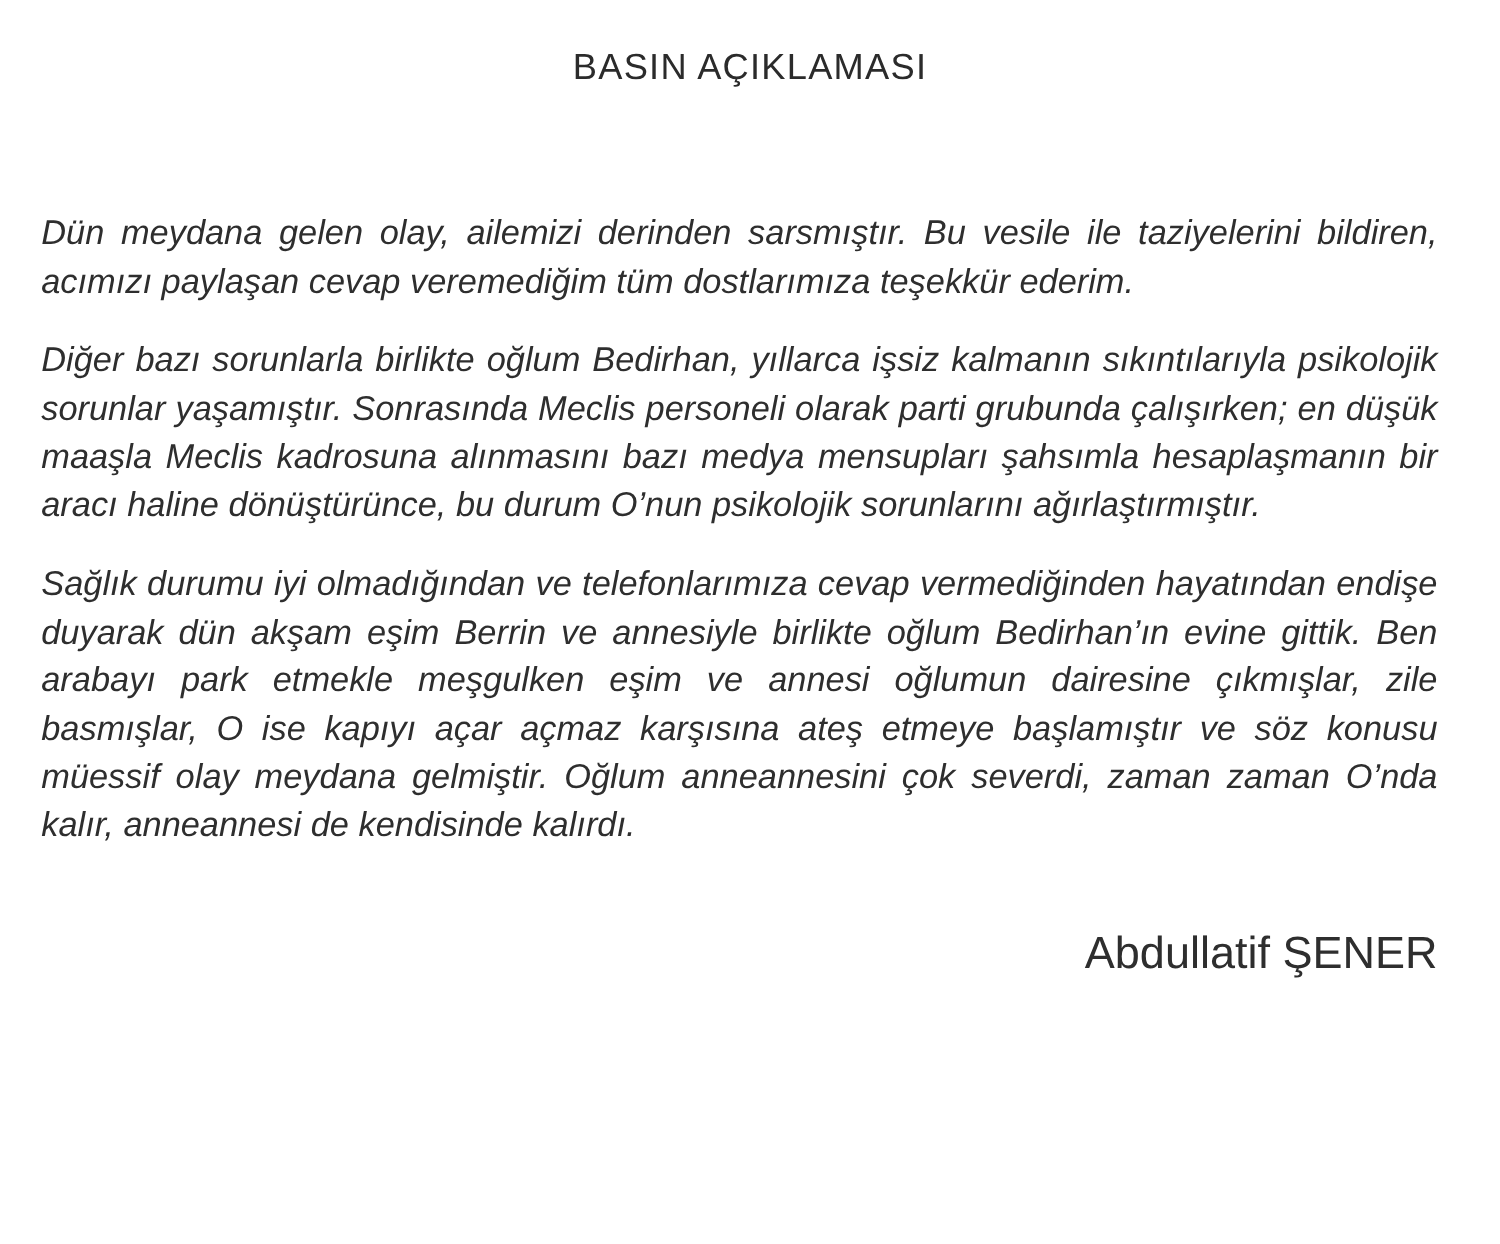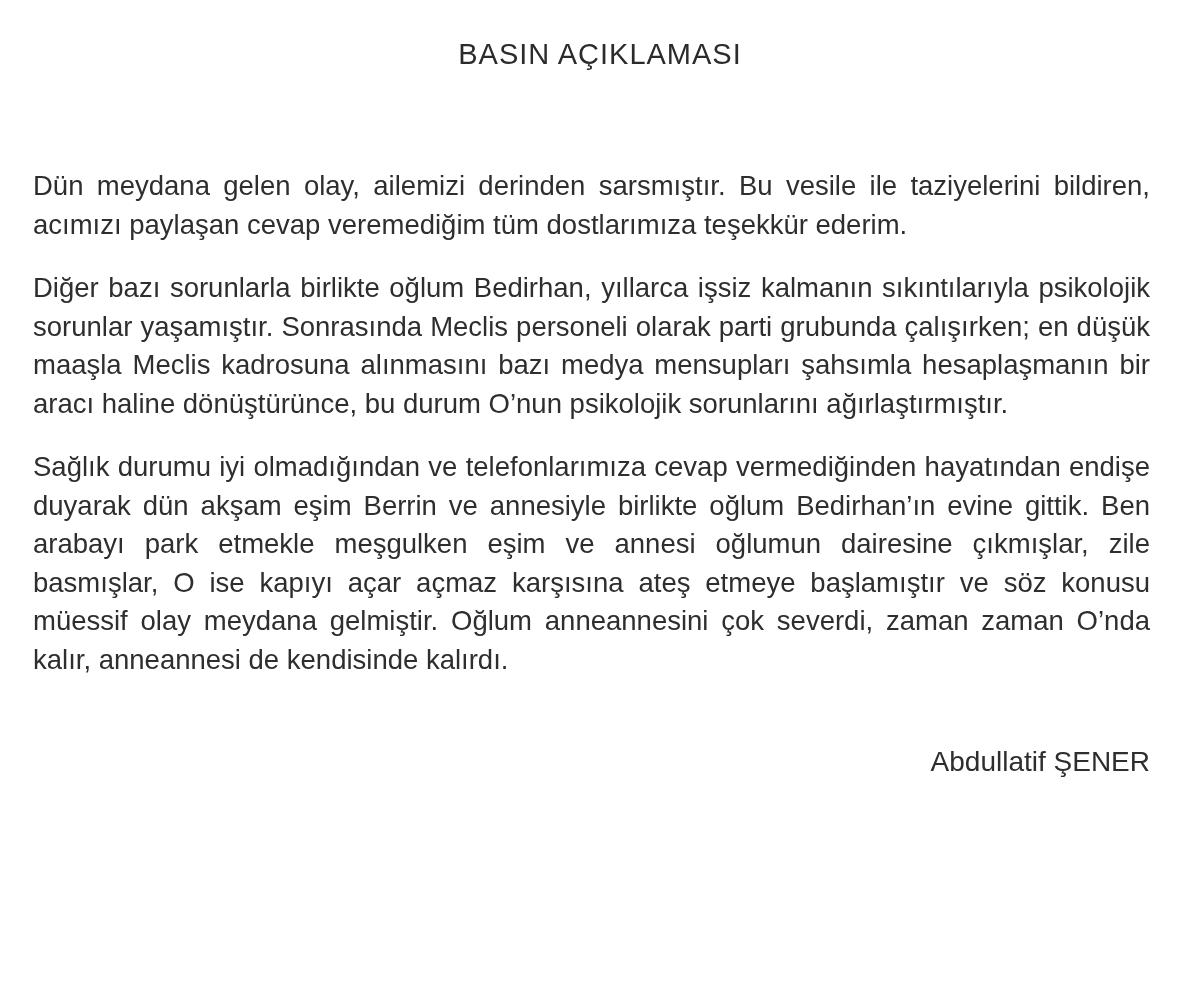--- a/index.html
+++ b/index.html
@@ -32,27 +32,28 @@
   }
   .doc-body {
     margin: 95px 50px 0 33px;
   }
   .doc-paragraph {
     margin: 0 0 25px 0;
     font-size: 27.5px;
     line-height: 38.5px;
     text-align: justify;
     color: #2e2e2e;
+    font-style: italic;
   }
   .doc-paragraph:last-of-type {
     margin-bottom: 0;
   }
   .doc-signature {
     margin-top: 64px;
-    font-size: 28px;
+    font-size: 36px;
     line-height: 38px;
     text-align: right;
     color: #2e2e2e;
   }
 </style>
 </head>
 <body>
 
 <div class="document">
   <h1 class="doc-title">BASIN AÇIKLAMASI</h1>

